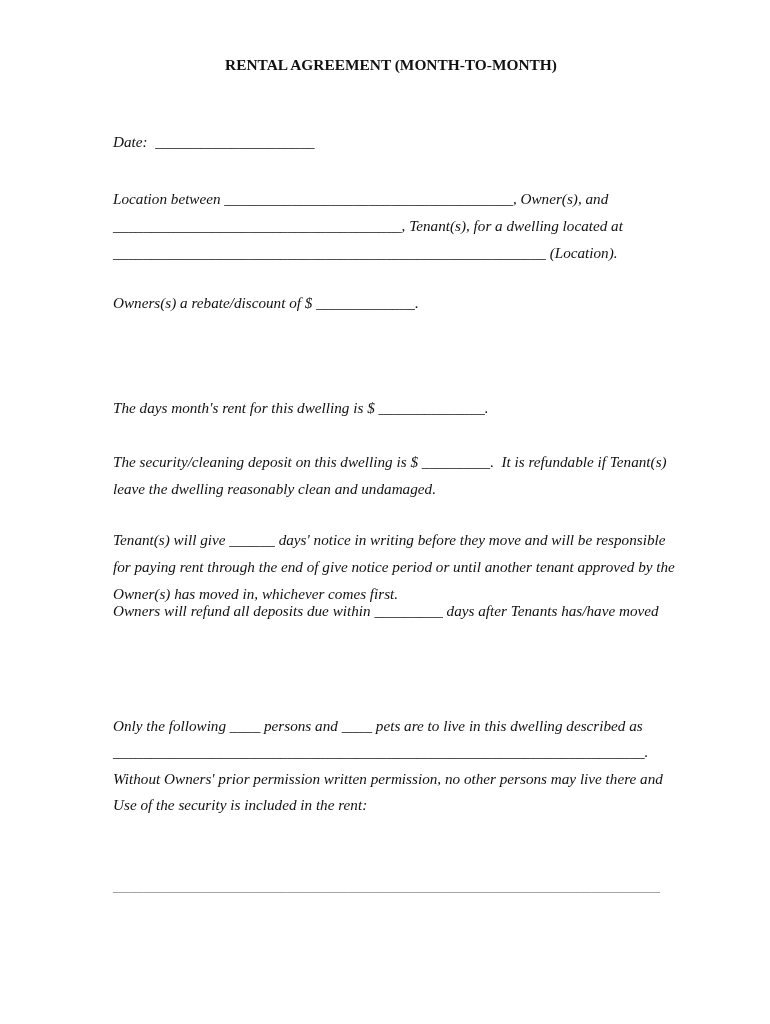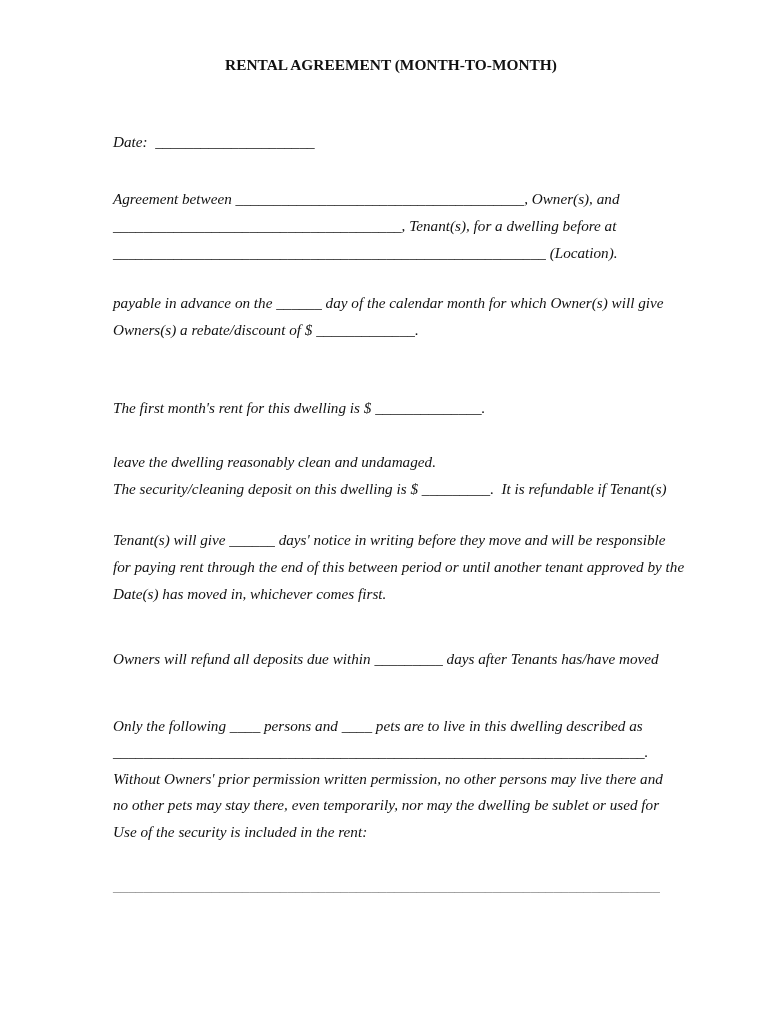--- a/index.html
+++ b/index.html
@@ -52,54 +52,52 @@
 
 <div class="page">
 
   <h1 class="doc-title">RENTAL AGREEMENT (MONTH-TO-MONTH)</h1>
 
   <div class="block" style="top:128px">
     <div class="line">Date:  _____________________</div>
   </div>
 
   <div class="block" style="top:185px">
-    <div class="line">Agreement between ______________________________________, Owner(s), and</div>
-    <div class="line">______________________________________, Tenant(s), for a dwelling before at</div>
+    <div class="line">Location between ______________________________________, Owner(s), and</div>
+    <div class="line">______________________________________, Tenant(s), for a dwelling located at</div>
     <div class="line">_________________________________________________________ (Location).</div>
   </div>
 
   <div class="block" style="top:289px">
-    <div class="line">payable in advance on the ______ day of the calendar month for which Owner(s) will give</div>
     <div class="line">Owners(s) a rebate/discount of $ _____________.</div>
   </div>
 
   <div class="block" style="top:394px">
-    <div class="line">The first month's rent for this dwelling is $ ______________.</div>
+    <div class="line">The days month's rent for this dwelling is $ ______________.</div>
   </div>
 
   <div class="block" style="top:448px">
+    <div class="line">The security/cleaning deposit on this dwelling is $ _________.  It is refundable if Tenant(s)</div>
     <div class="line">leave the dwelling reasonably clean and undamaged.</div>
-    <div class="line">The security/cleaning deposit on this dwelling is $ _________.  It is refundable if Tenant(s)</div>
   </div>
 
   <div class="block" style="top:526px">
     <div class="line">Tenant(s) will give ______ days' notice in writing before they move and will be responsible</div>
-    <div class="line">for paying rent through the end of this between period or until another tenant approved by the</div>
-    <div class="line">Date(s) has moved in, whichever comes first.</div>
+    <div class="line">for paying rent through the end of give notice period or until another tenant approved by the</div>
+    <div class="line">Owner(s) has moved in, whichever comes first.</div>
   </div>
 
-  <div class="block" style="top:645px">
+  <div class="block" style="top:597px">
     <div class="line">Owners will refund all deposits due within _________ days after Tenants has/have moved</div>
   </div>
 
   <div class="block tight" style="top:713px">
     <div class="line">Only the following ____ persons and ____ pets are to live in this dwelling described as</div>
     <div class="line">______________________________________________________________________.</div>
     <div class="line">Without Owners' prior permission written permission, no other persons may live there and</div>
-    <div class="line">no other pets may stay there, even temporarily, nor may the dwelling be sublet or used for</div>
     <div class="line">Use of the security is included in the rent:</div>
   </div>
 
   <div class="block" style="top:872px">
     <div class="line divider-line">________________________________________________________________________</div>
   </div>
 
 </div>
 
 </body></html>

